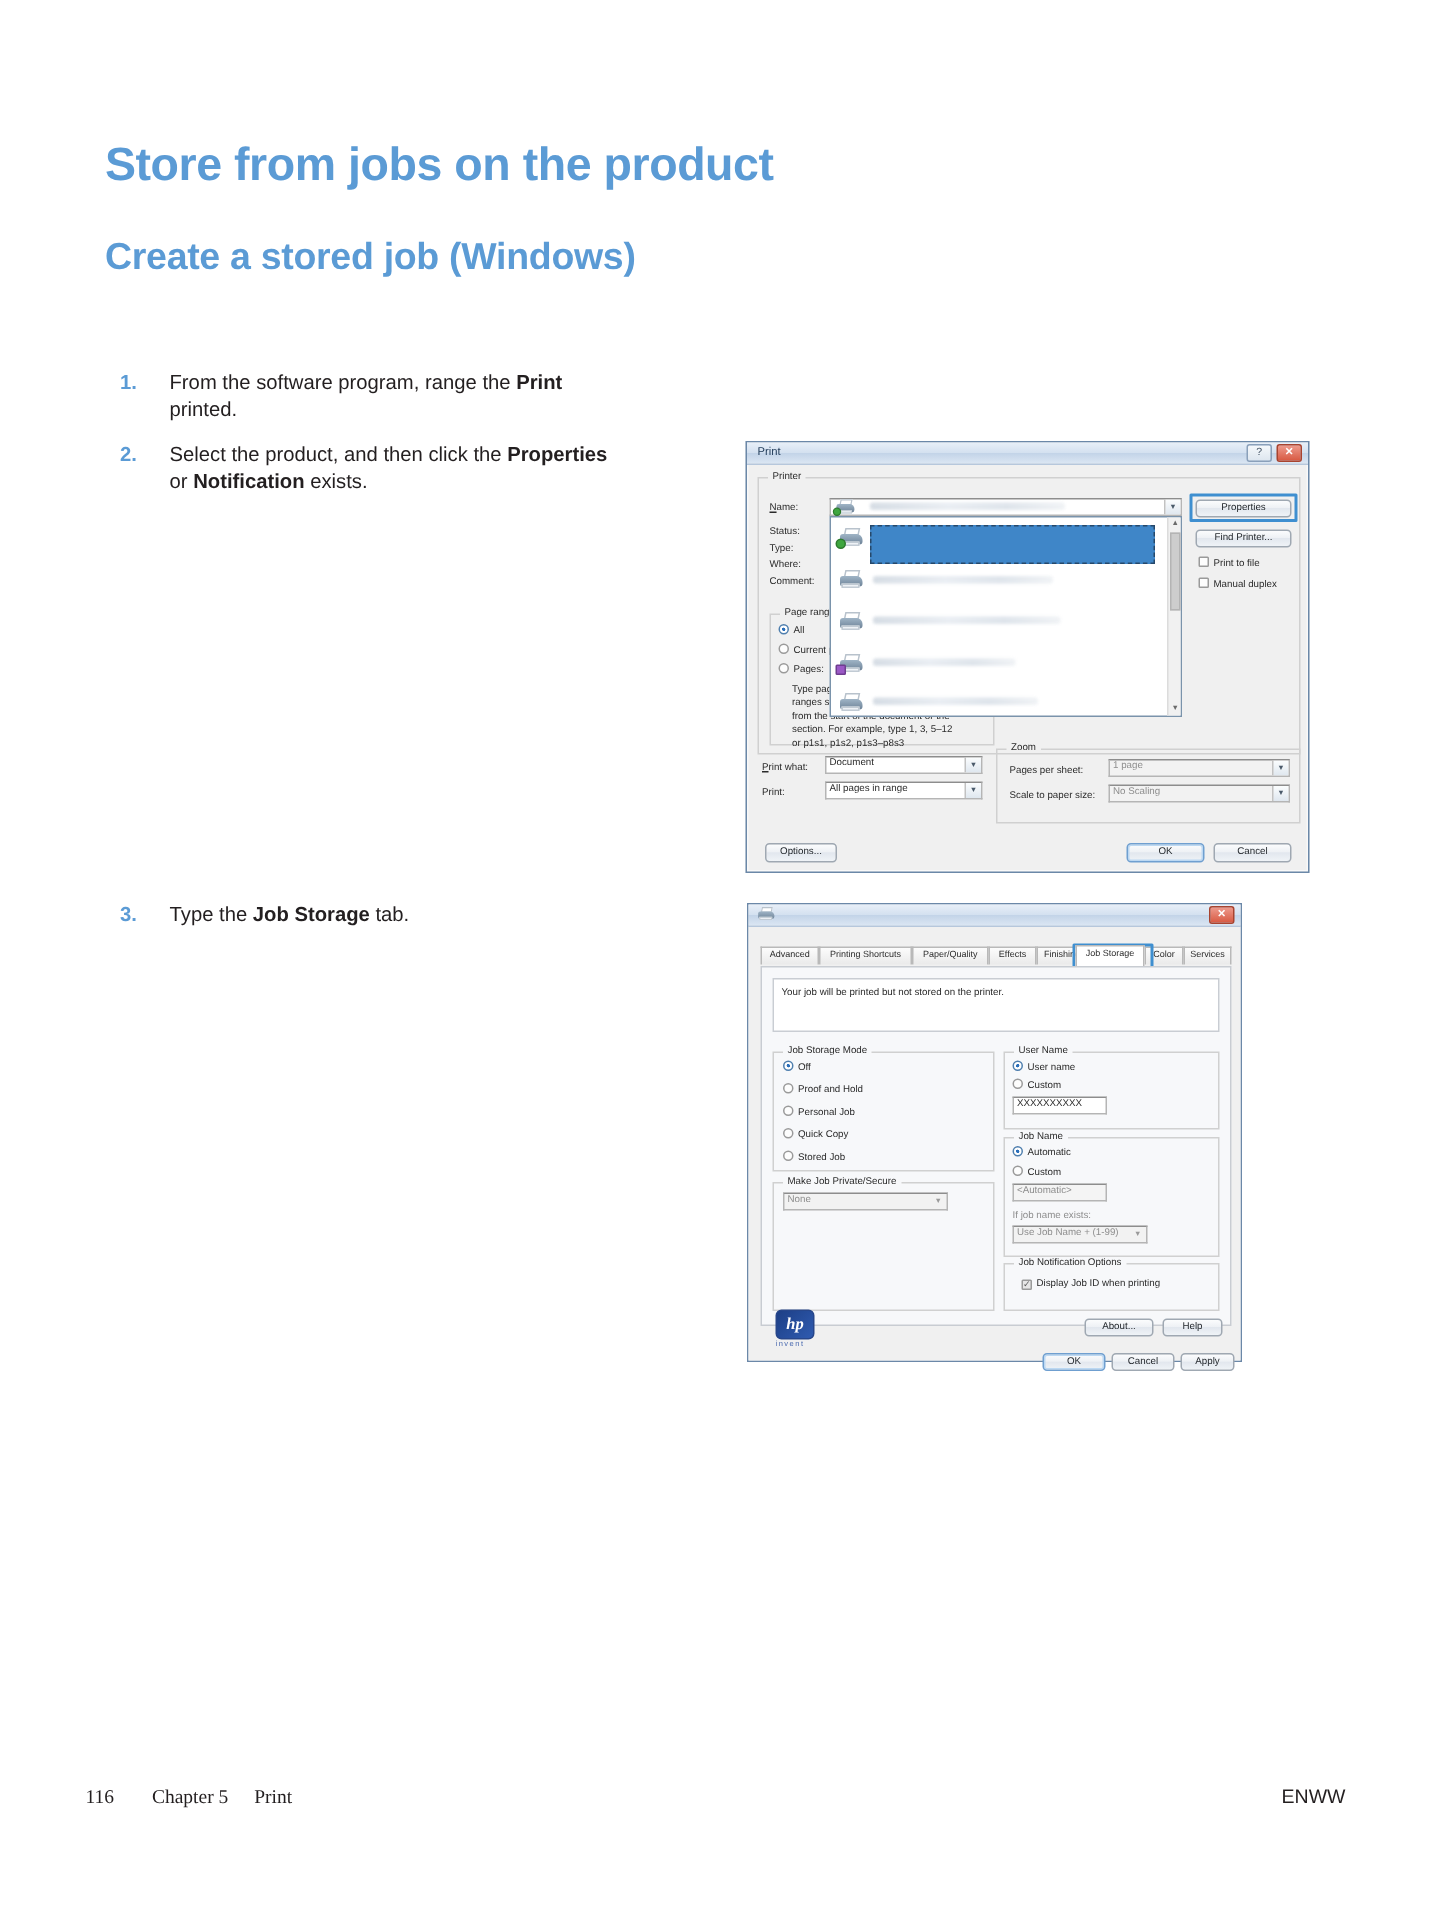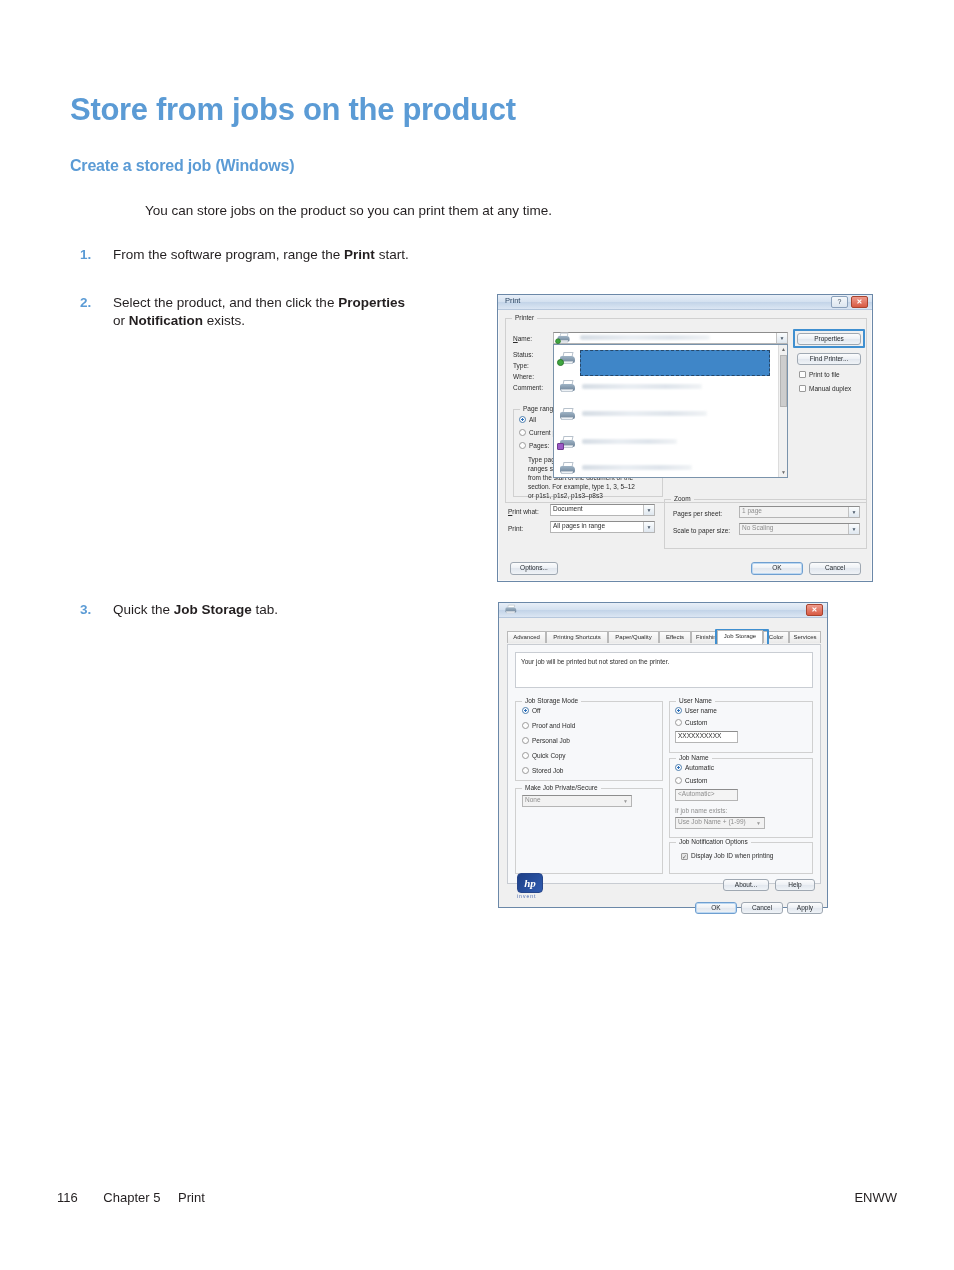--- a/index.html
+++ b/index.html
@@ -15,21 +15,21 @@
   .page { position:relative; width:954px; height:1270px; }
 
   
   h1.doc-title {
     position:absolute; left:70px; top:92px; margin:0;
     font-size:31px; font-weight:bold; color:#5b9bd5;
     letter-spacing:-0.3px;
   }
   h2.doc-sub {
     position:absolute; left:70px; top:157px; margin:0;
-    font-size:16px; font-weight:bold; color:#5b9bd5;
+    font-size:25px; font-weight:bold; color:#5b9bd5;
     letter-spacing:-0.2px;
   }
   p.intro {
     position:absolute; left:145px; top:203px; margin:0;
     font-size:13.5px; color:#231f20;
   }
 
   
   .step { position:absolute; font-size:13.5px; line-height:1.35; color:#231f20; }
   .step .num {
@@ -39,21 +39,21 @@
   .step .txt { display:block; margin-left:33px; max-width:300px; }
   .step b { font-weight:bold; }
 
   #step1 { left:80px; top:246px; }
   #step2 { left:80px; top:294px; }
   #step3 { left:80px; top:601px; }
 
   
   .footer { position:absolute; left:57px; top:1190px; width:840px;
             font-size:13px; color:#231f20; }
-  .footer .left { position:absolute; left:0; top:0; }
+  .footer .left { position:absolute; left:0; top:0;font-family:Liberation Serif, serif; }
   .footer .pg { margin-right:22px; }
   .footer .chap { margin-right:14px; }
   .footer .right { position:absolute; right:0; top:0; }
 
   
   .win {
     position:absolute; background:#f0f0f0;
     border:1px solid #6b88a8;
     box-shadow:0 0 0 1px rgba(255,255,255,0.6) inset;
     font-family:"Liberation Sans", sans-serif;
@@ -176,35 +176,34 @@
             text-align:center; line-height:19px; }
   .hpdots { position:absolute; font-size:5px; color:#4a6ab0; letter-spacing:1px; }
 </style>
 </head>
 <body>
 
 <div class="page">
 
   <h1 class="doc-title">Store from jobs on the product</h1>
   <h2 class="doc-sub">Create a stored job (Windows)</h2>
-  <p class="intro">You can store jobs on the product so you can print them at any time.</p>
 
   <div class="step" id="step1">
     <span class="num">1.</span>
-    <span class="txt"><span>From the software program, range the </span><b>Print</b><span> start.</span></span>
+    <span class="txt"><span>From the software program, range the </span><b>Print</b><span> printed.</span></span>
   </div>
 
   <div class="step" id="step2">
     <span class="num">2.</span>
     <span class="txt"><span>Select the product, and then click the </span><b>Properties</b><span> or </span><b>Notification</b><span> exists.</span></span>
   </div>
 
   <div class="step" id="step3">
     <span class="num">3.</span>
-    <span class="txt"><span>Quick the </span><b>Job Storage</b><span> tab.</span></span>
+    <span class="txt"><span>Type the </span><b>Job Storage</b><span> tab.</span></span>
   </div>
 
   <div class="win" id="printdlg" style="left:497px; top:294px; width:376px; height:288px;">
 
     <div class="win-title">
       <span class="cap">Print</span>
       <span class="win-btn" style="right:24px;">?</span>
       <span class="win-btn close" style="right:4px;">✕</span>
     </div>
 

